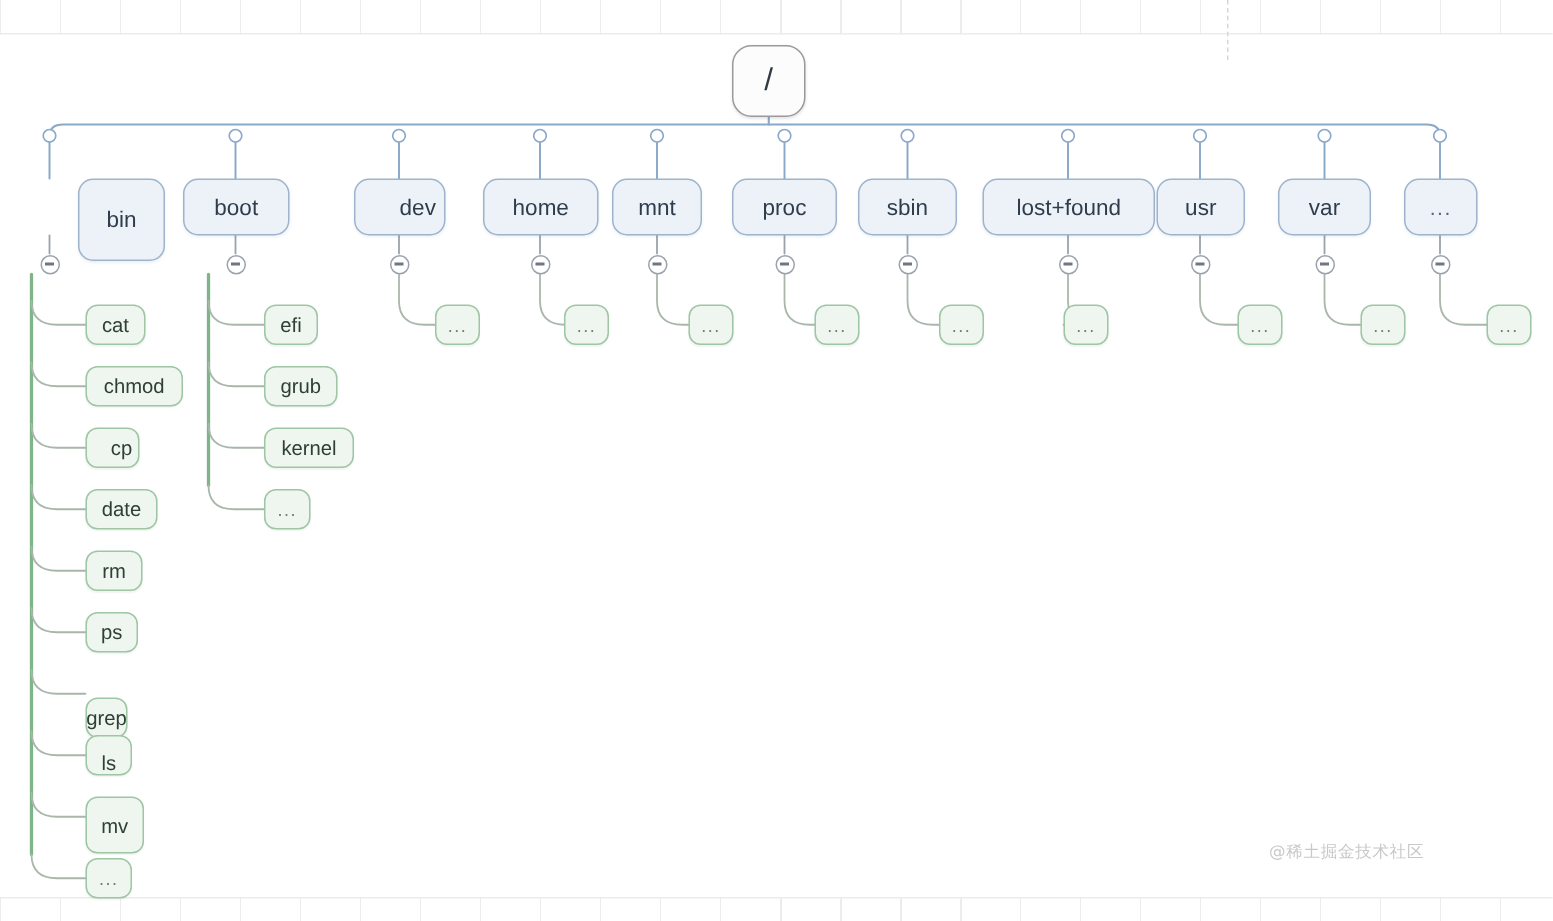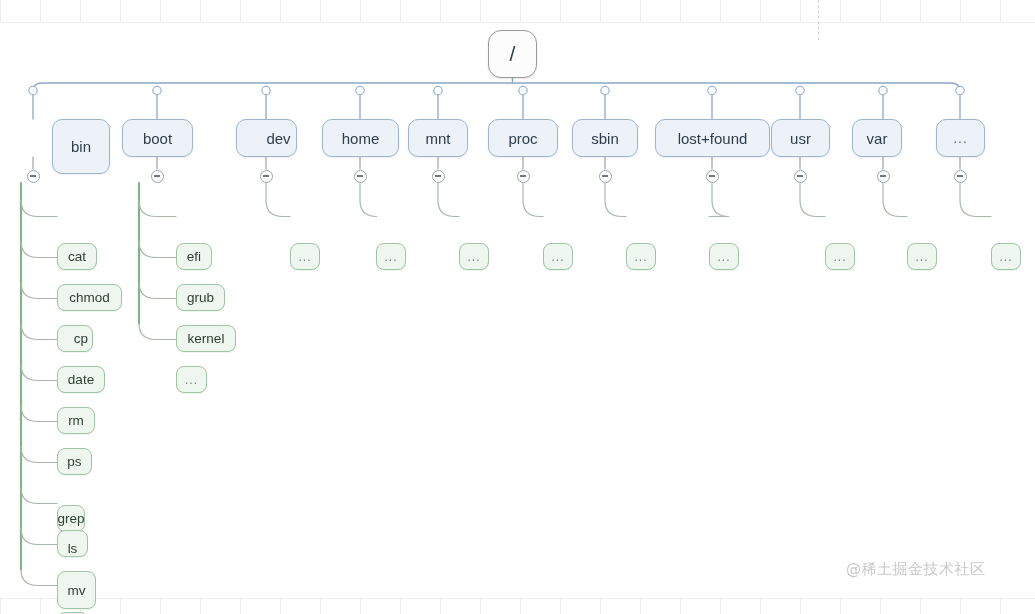--- a/index.html
+++ b/index.html
@@ -59,21 +59,20 @@
     border-radius:10px;
     box-shadow:0 1px 2px rgba(70,100,140,.10);
   }
   .node-l2{
     background:#eef6ef;
     border:1.2px solid #9ec5a4;
     color:#2f3f33;
     font-size:13.5px;
     border-radius:8px;
     box-shadow:0 1px 1px rgba(80,130,90,.08);
-    margin-top:40px;
   }
   .node-l2.ellipsis{font-size:12px;color:#6c7c70;letter-spacing:1px;}
   .node-l1.ellipsis{font-size:14px;color:#56657a;letter-spacing:1px;}
 
   
   .collapse-btn{
     position:absolute;
     width:13px;height:13px;
     box-sizing:border-box;
     border:1.1px solid #9aa3ad;
@@ -83,21 +82,21 @@
     cursor:pointer;
   }
   .collapse-btn::before{
     content:"";width:6px;height:1.2px;background:#6f7782;display:block;
   }
 
   
   #watermark{
     position:absolute;
     left:846px;top:560px;
-    font-size:15px;
+    font-size:11px;
     color:#c9c9c9;
     letter-spacing:.5px;
     font-family:"DejaVu Sans",sans-serif;
     user-select:none;
   }
 </style>
 </head>
 <body>
 
 <div id="canvas">
@@ -202,21 +201,21 @@
       </div>
       <div class="collapse-btn" style="left: 598.5px; top: 169.5px;"></div>
       <div class="node node-l1" style="left: 655px; top: 119px; width: 115px; height: 38px;">
         <span>lost+found</span>
       </div>
       <div class="collapse-btn" style="left: 705.5px; top: 169.5px;"></div>
       <div class="node node-l1" style="left: 771px; top: 119px; width: 59px; height: 38px;">
         <span>usr</span>
       </div>
       <div class="collapse-btn" style="left: 793.5px; top: 169.5px;"></div>
-      <div class="node node-l1" style="left: 852px; top: 119px; width: 50px; height: 38px;">
+      <div class="node node-l1" style="left: 852px; top: 119px; width: 62px; height: 38px;">
         <span>var</span>
       </div>
       <div class="collapse-btn" style="left: 876.5px; top: 169.5px;"></div>
       <div class="node node-l1 ellipsis" style="left: 936px; top: 119px; width: 49px; height: 38px;">
         <span>...</span>
       </div>
       <div class="collapse-btn" style="left: 953.5px; top: 169.5px;"></div>
       <div class="node node-l2" style="left: 57px; top: 203px; width: 40px; height: 27px;">
         <span>cat</span>
       </div>

